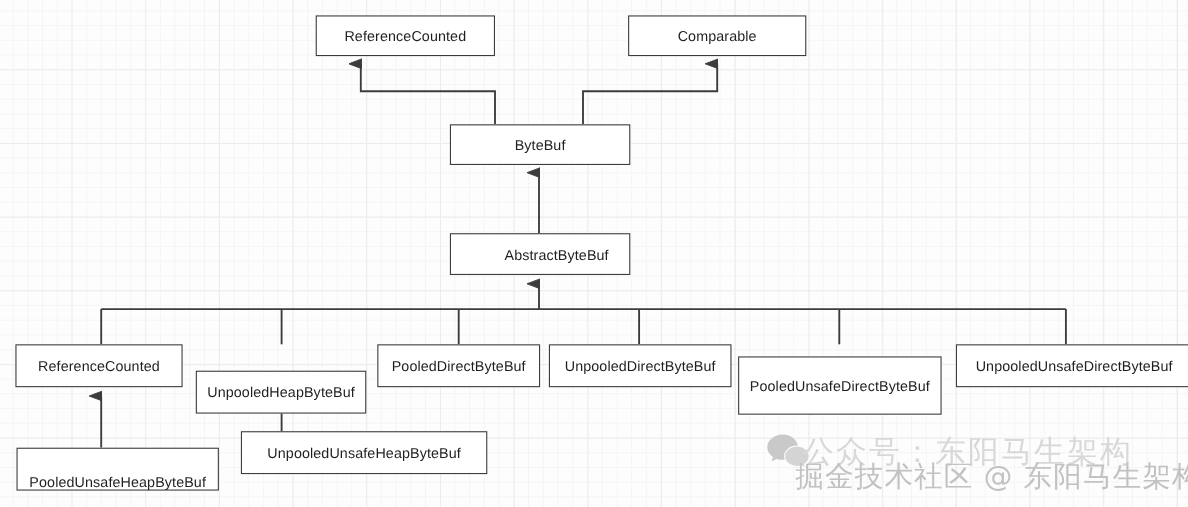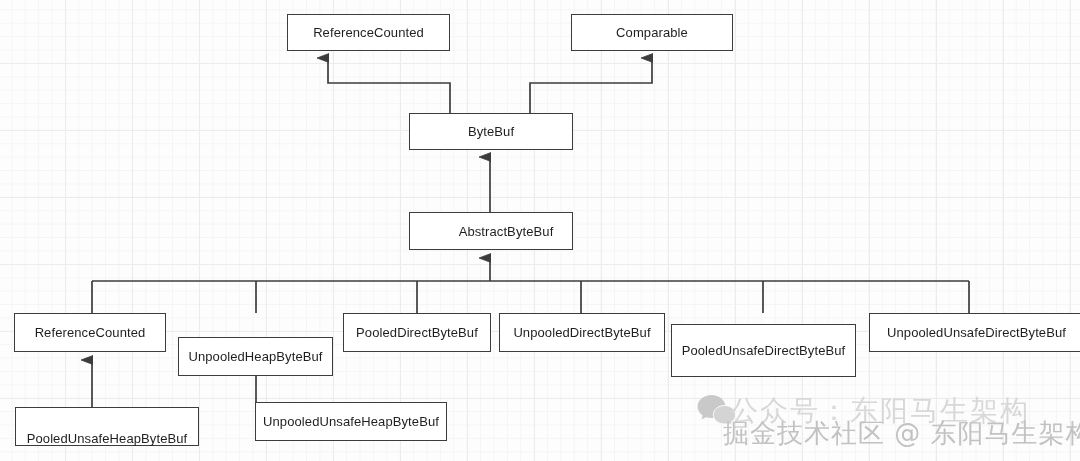--- a/index.html
+++ b/index.html
@@ -172,21 +172,21 @@
   </div>
 
   <div class="uml-box" style="left:869px;top:313px;width:215px;height:39px;">
     <span class="lbl">UnpooledUnsafeDirectByteBuf</span>
   </div>
 
   <div class="uml-box" style="left:15px;top:407px;width:184px;height:39px;align-items:flex-end;">
     <span class="lbl">PooledUnsafeHeapByteBuf</span>
   </div>
 
-  <div class="uml-box" style="left:219px;top:402px;width:192px;height:39px;margin-left:36px;">
+  <div class="uml-box" style="left:219px;top:392px;width:224px;height:39px;">
     <span class="lbl">UnpooledUnsafeHeapByteBuf</span>
   </div>
 
   <div id="watermark">
     <svg id="wm-logo" viewBox="0 0 40 32" xmlns="http://www.w3.org/2000/svg">
       <path d="M15.5 2C7.8 2 1.5 7.2 1.5 13.6c0 3.6 2.0 6.8 5.2 8.9l-1.3 4.1 4.7-2.4c1.7.5 3.5.8 5.4.8 7.7 0 14-5.2 14-11.4S23.2 2 15.5 2z" fill="#c9c9c9"></path>
       <path d="M28.5 12.5c-6.2 0-11.2 4.2-11.2 9.3 0 5.2 5 9.3 11.2 9.3 1.4 0 2.8-.2 4.1-.6l3.9 2-1.1-3.4c2.6-1.7 4.3-4.3 4.3-7.3 0-5.1-5-9.3-11.2-9.3z" fill="#d4d4d4" stroke="#fdfdfd" stroke-width="1"></path>
     </svg>
     <div id="wm-upper">公众号：东阳马生架构</div>
     <div id="wm-lower">掘金技术社区 @ 东阳马生架构</div>

